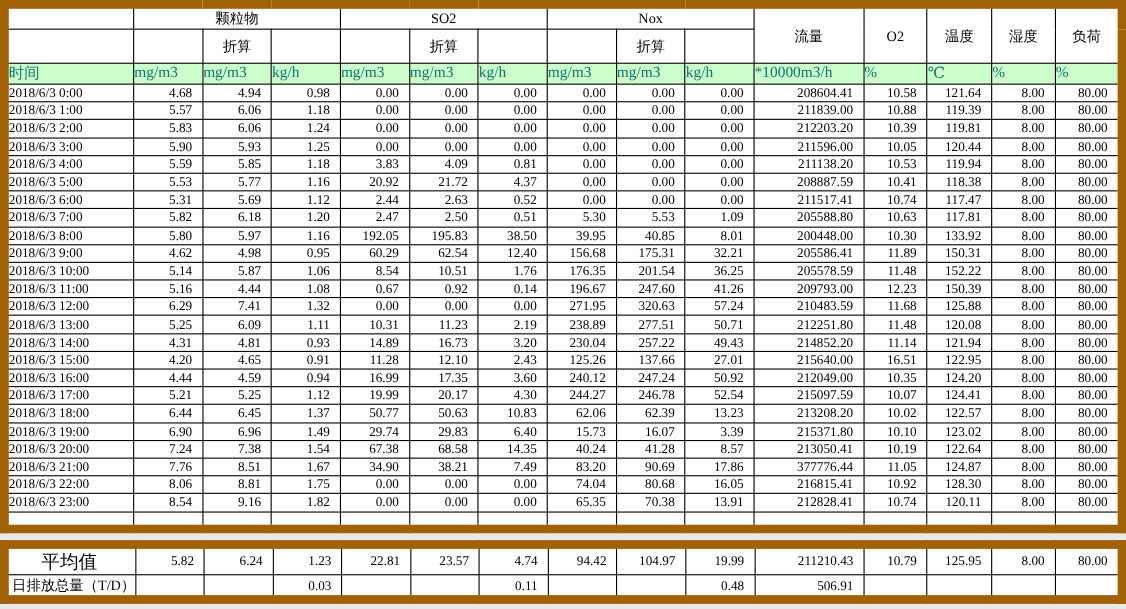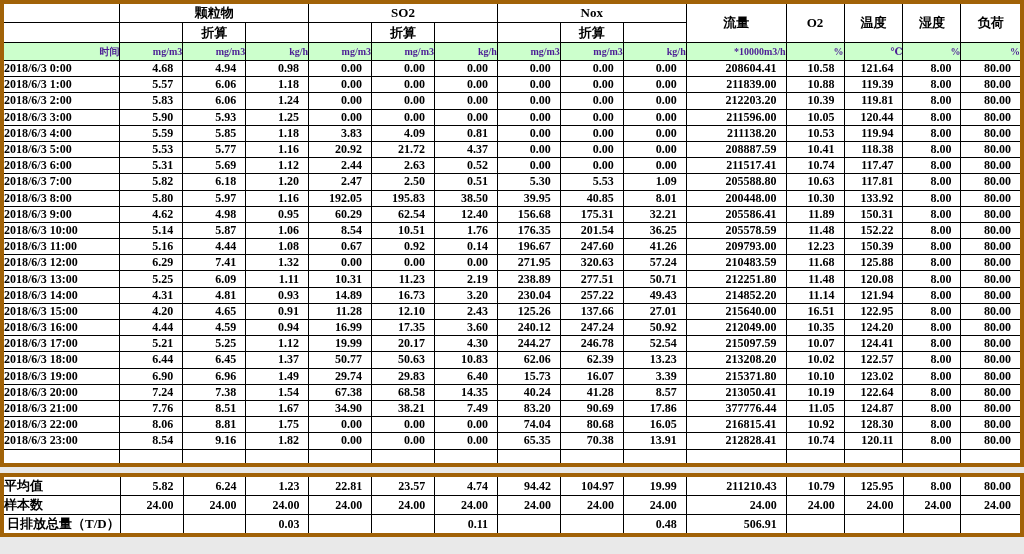--- a/index.html
+++ b/index.html
@@ -7,56 +7,55 @@
     width:1024px;height:554px;
     background:#e9e9e9;
     font-family:"Liberation Serif","DejaVu Serif",serif;
     font-size:12px;color:#000;
     overflow:hidden;
   }
   table{
     border-collapse:collapse;
     table-layout:fixed;
     background:#ffffff;
-    border:4px solid #a16207;
-    font-weight:bold;
+    border:8px solid #a16207;
   }
   td{
     border:1px solid #000;
     padding:0;
     overflow:hidden;
     white-space:nowrap;
     vertical-align:middle;
   }
   
   col.c-time{width:118px;}
   col.c-val{width:63px;}
   col.c-flow{width:100px;}
   col.c-o2{width:58px;}
   col.c-temp{width:59px;}
   col.c-hum{width:58px;}
   col.c-load{width:61px;}
 
   .main-grid thead tr.h1{height:18px;}
-  .main-grid thead tr.h2{height:20px;}
+  .main-grid thead tr.h2{height:31px;}
   .main-grid thead tr.h3{height:18px;}
   .main-grid tbody tr{height:16.2px;}
   tr.blank-row{height:13px;}
   .summary-grid tr{height:17px;}
 
   .hc{text-align:center;font-size:13px;}
   .green{
     background:#ccffcc;
-    color:#4c1d95;
-    text-align:right;
-    font-size:10px;
+    color:#0f766e;
+    text-align:left;
+    font-size:14px;
   }
   .num{text-align:right;padding-right:9px;}
   .time-cell{text-align:left;padding-right:5px;}
-  .label-cell{text-align:left;padding-right:5px;font-size:13px;margin-left:44px;}
+  .label-cell{text-align:center;padding-right:5px;font-size:17px;margin-left:44px;}
   .label-left{text-align:left;padding-left:3px;font-size:13px;}
   .gap{height:6px;background:#e9e9e9;}
 </style>
 </head>
 <body>
 
 <table class="main-grid">
   <colgroup>
     <col class="c-time">
       <col class="c-val">
@@ -577,37 +576,20 @@
         <td class="num">94.42</td>
         <td class="num">104.97</td>
         <td class="num">19.99</td>
         <td class="num">211210.43</td>
         <td class="num">10.79</td>
         <td class="num">125.95</td>
         <td class="num">8.00</td>
         <td class="num">80.00</td>
       </tr>
       <tr>
-        <td class="label-cell">样本数</td>
-        <td class="num">24.00</td>
-        <td class="num">24.00</td>
-        <td class="num">24.00</td>
-        <td class="num">24.00</td>
-        <td class="num">24.00</td>
-        <td class="num">24.00</td>
-        <td class="num">24.00</td>
-        <td class="num">24.00</td>
-        <td class="num">24.00</td>
-        <td class="num">24.00</td>
-        <td class="num">24.00</td>
-        <td class="num">24.00</td>
-        <td class="num">24.00</td>
-        <td class="num">24.00</td>
-      </tr>
-      <tr>
         <td class="label-left">日排放总量（T/D）</td>
         <td class="num"></td>
         <td class="num"></td>
         <td class="num">0.03</td>
         <td class="num"></td>
         <td class="num"></td>
         <td class="num">0.11</td>
         <td class="num"></td>
         <td class="num"></td>
         <td class="num">0.48</td>

